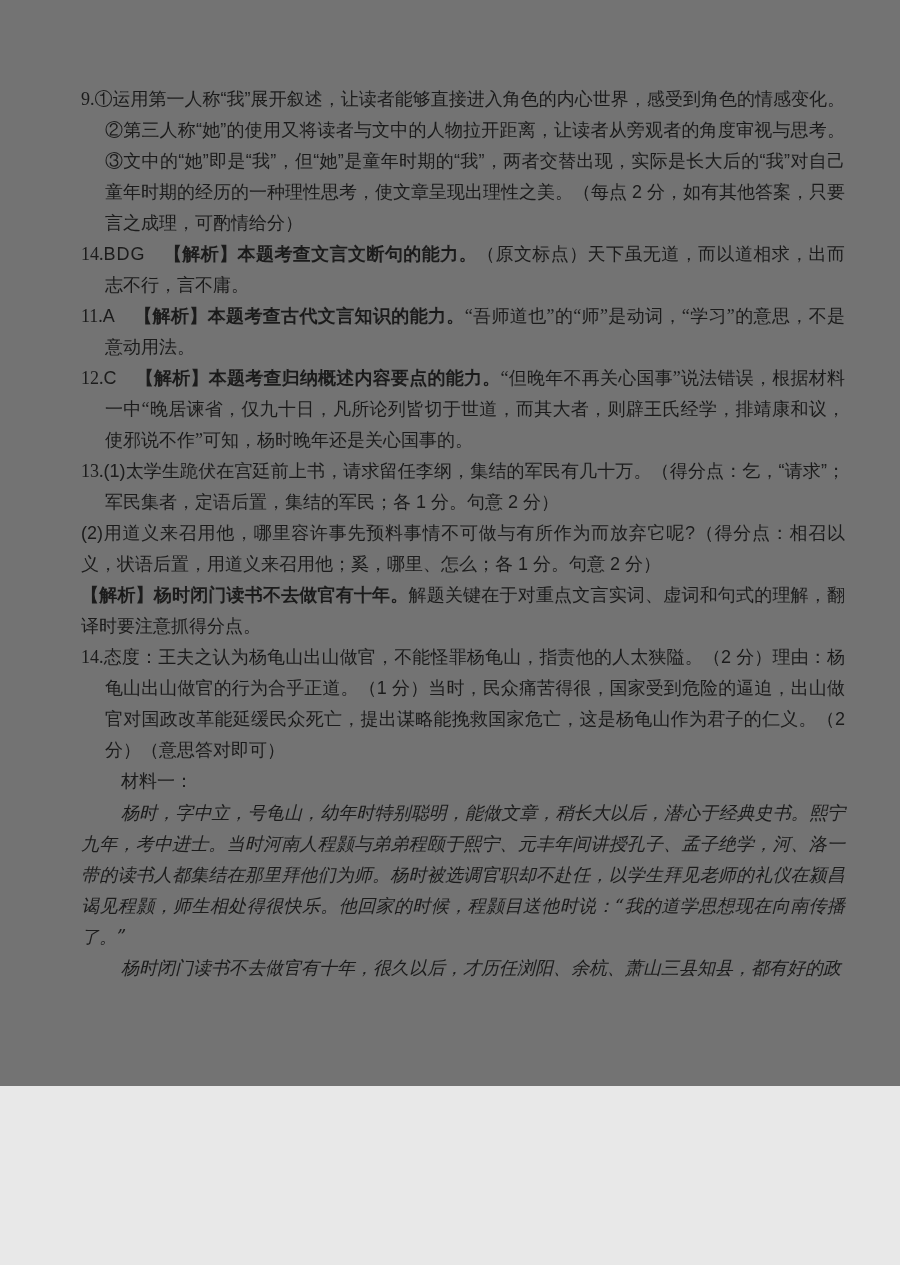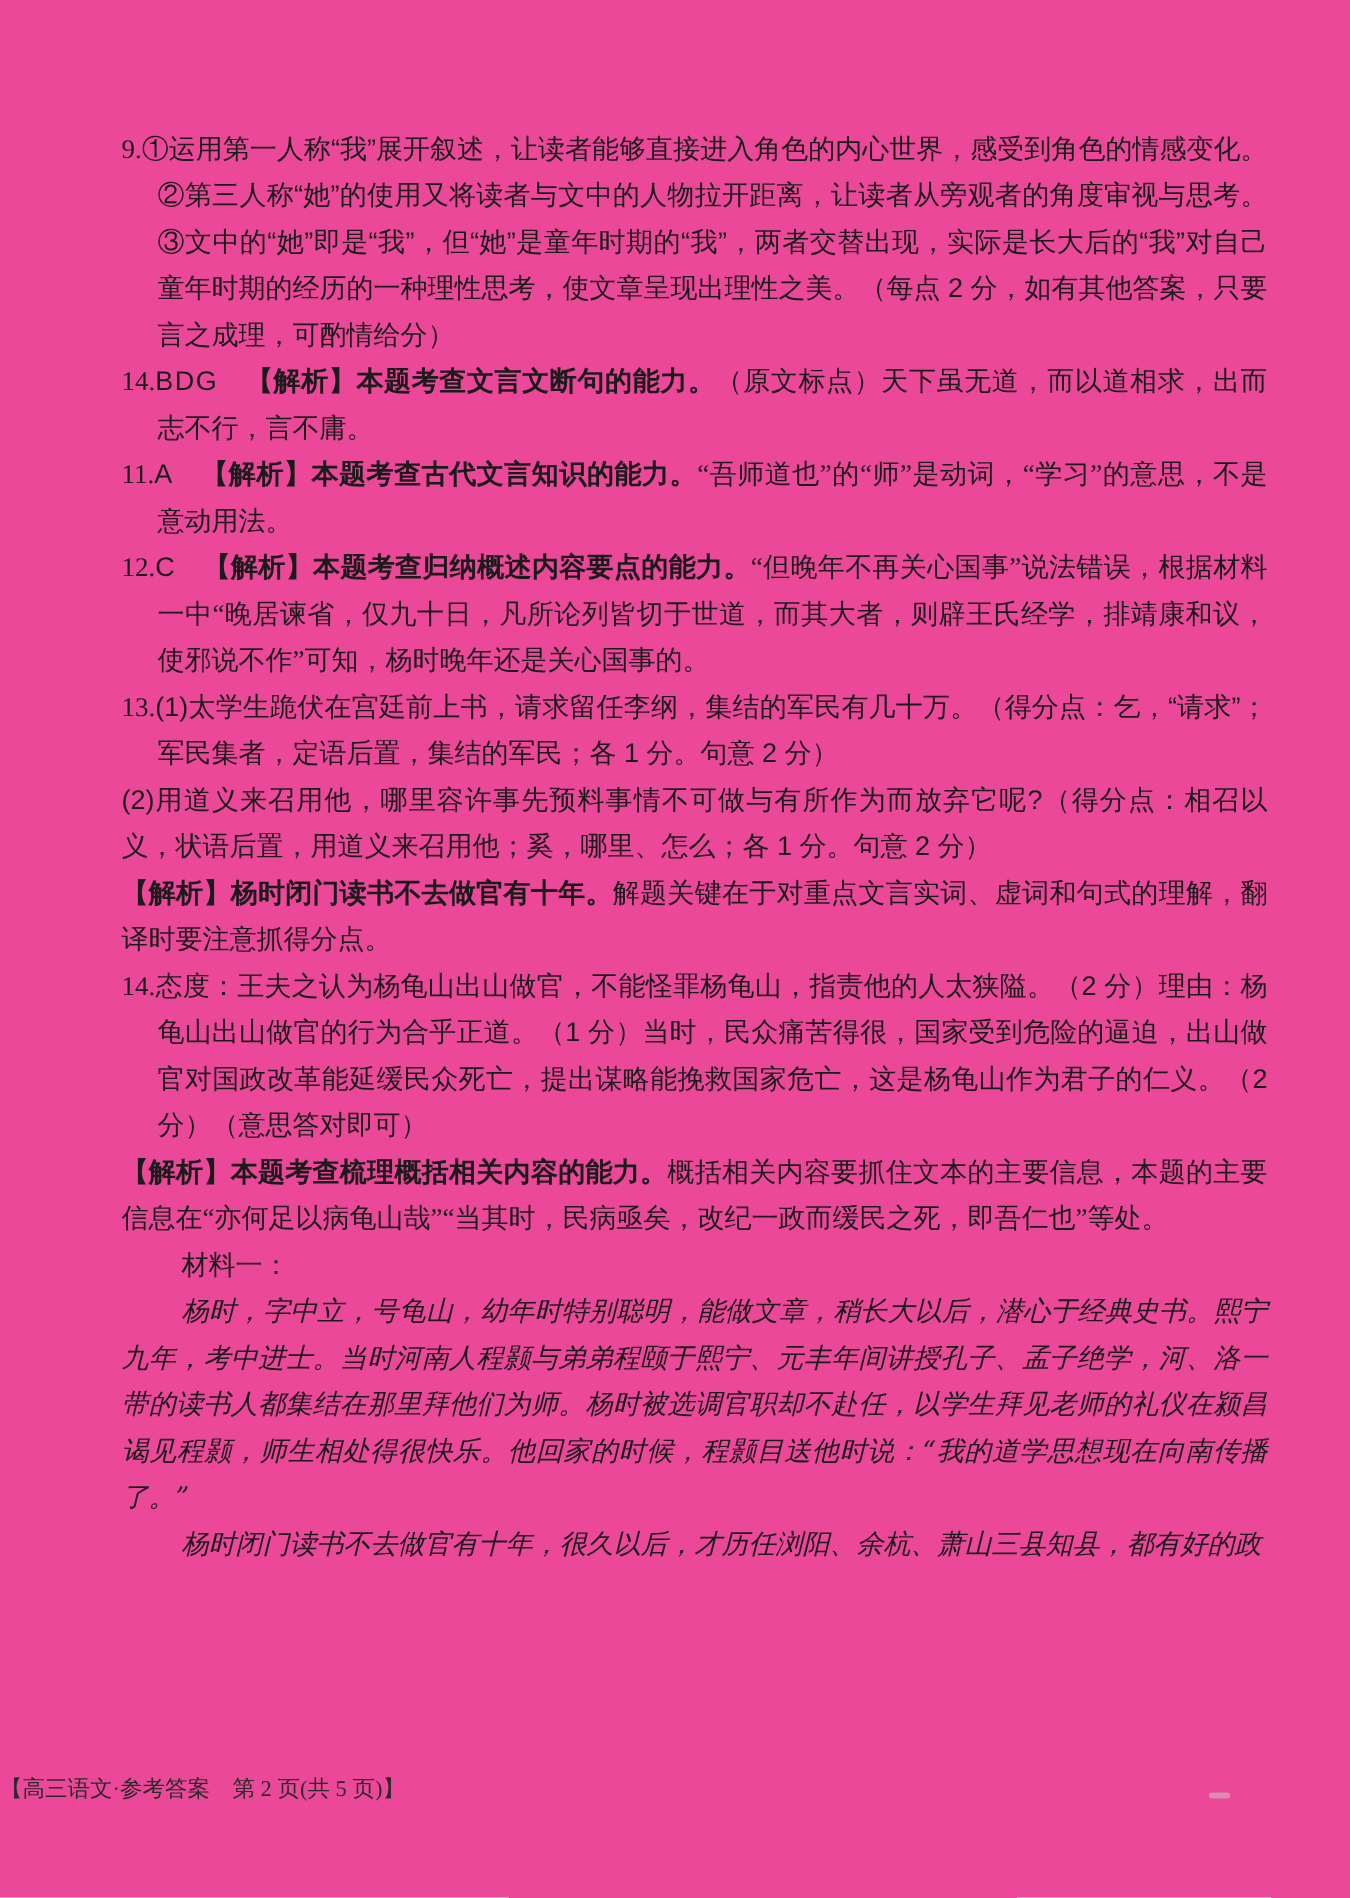--- a/index.html
+++ b/index.html
@@ -1,20 +1,20 @@
 <!DOCTYPE html>
 <html lang="zh"><head>
 <meta charset="utf-8">
 <style>
   html,body { margin:0; padding:0; background:#e8e8e8; }
   .page {
     position: relative;
     width: 900px;
-    height: 1265px;
-    background: #ec4899;
+    height: 1086px;
+    background: #737373;
     margin: 0 auto;
     overflow: hidden;
     font-family: "Liberation Serif", serif;
     color: #1b1b1b;
   }
   .content {
     position: absolute;
     left: 81px;
     top: 84px;
     width: 764px;
@@ -77,21 +77,20 @@
 
     <p class="hang"><span class="num">11.</span><span class="ans-code">A</span><span class="sp"></span><span class="hei-b">【解析】本题考查古代文言知识的能力。</span><span class="song">“吾师道也”的“师”是动词，“学习”的意思，不是意动用法。</span></p>
 
     <p class="hang"><span class="num">12.</span><span class="ans-code">C</span><span class="sp"></span><span class="hei-b">【解析】本题考查归纳概述内容要点的能力。</span><span class="song">“但晚年不再关心国事”说法错误，根据材料一中“晚居谏省，仅九十日，凡所论列皆切于世道，而其大者，则辟王氏经学，排靖康和议，使邪说不作”可知，杨时晚年还是关心国事的。</span></p>
 
     <p class="hang"><span class="num">13.</span><span class="hei">(1)太学生跪伏在宫廷前上书，请求留任李纲，集结的军民有几十万。（得分点：乞，“请求”；军民集者，定语后置，集结的军民；各 1 分。句意 2 分）</span></p>
     <p class="indent"><span class="hei">(2)用道义来召用他，哪里容许事先预料事情不可做与有所作为而放弃它呢?（得分点：相召以义，状语后置，用道义来召用他；奚，哪里、怎么；各 1 分。句意 2 分）</span></p>
     <p class="indent"><span class="hei-b">【解析】杨时闭门读书不去做官有十年。</span><span class="song">解题关键在于对重点文言实词、虚词和句式的理解，翻译时要注意抓得分点。</span></p>
 
     <p class="hang"><span class="num">14.</span><span class="hei">态度：王夫之认为杨龟山出山做官，不能怪罪杨龟山，指责他的人太狭隘。（2 分）理由：杨龟山出山做官的行为合乎正道。（1 分）当时，民众痛苦得很，国家受到危险的逼迫，出山做官对国政改革能延缓民众死亡，提出谋略能挽救国家危亡，这是杨龟山作为君子的仁义。（2 分）（意思答对即可）</span></p>
-    <p class="indent"><span class="hei-b">【解析】本题考查梳理概括相关内容的能力。</span><span class="song">概括相关内容要抓住文本的主要信息，本题的主要信息在“亦何足以病龟山哉”“当其时，民病亟矣，改纪一政而缓民之死，即吾仁也”等处。</span></p>
 
     <p class="t-indent"><span class="material-label">材料一：</span></p>
     <p class="kai t-indent">杨时，字中立，号龟山，幼年时特别聪明，能做文章，稍长大以后，潜心于经典史书。熙宁九年，考中进士。当时河南人程颢与弟弟程颐于熙宁、元丰年间讲授孔子、孟子绝学，河、洛一带的读书人都集结在那里拜他们为师。杨时被选调官职却不赴任，以学生拜见老师的礼仪在颍昌谒见程颢，师生相处得很快乐。他回家的时候，程颢目送他时说：“我的道学思想现在向南传播了。”</p>
     <p class="kai t-indent">杨时闭门读书不去做官有十年，很久以后，才历任浏阳、余杭、萧山三县知县，都有好的政</p>
 
   </div>
 
   <div class="footer"><span>【高三语文·参考答案　第 2 页(共 5 页)】</span></div>
   <div class="speck"></div>
 </div>

